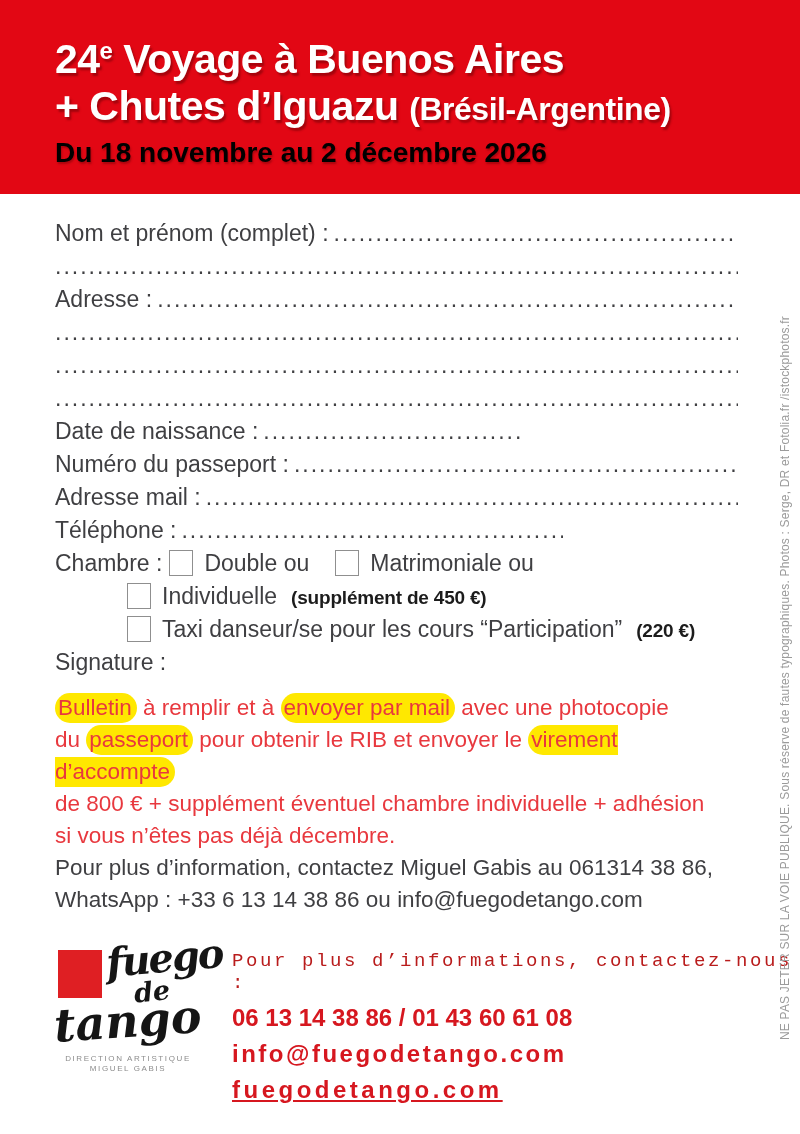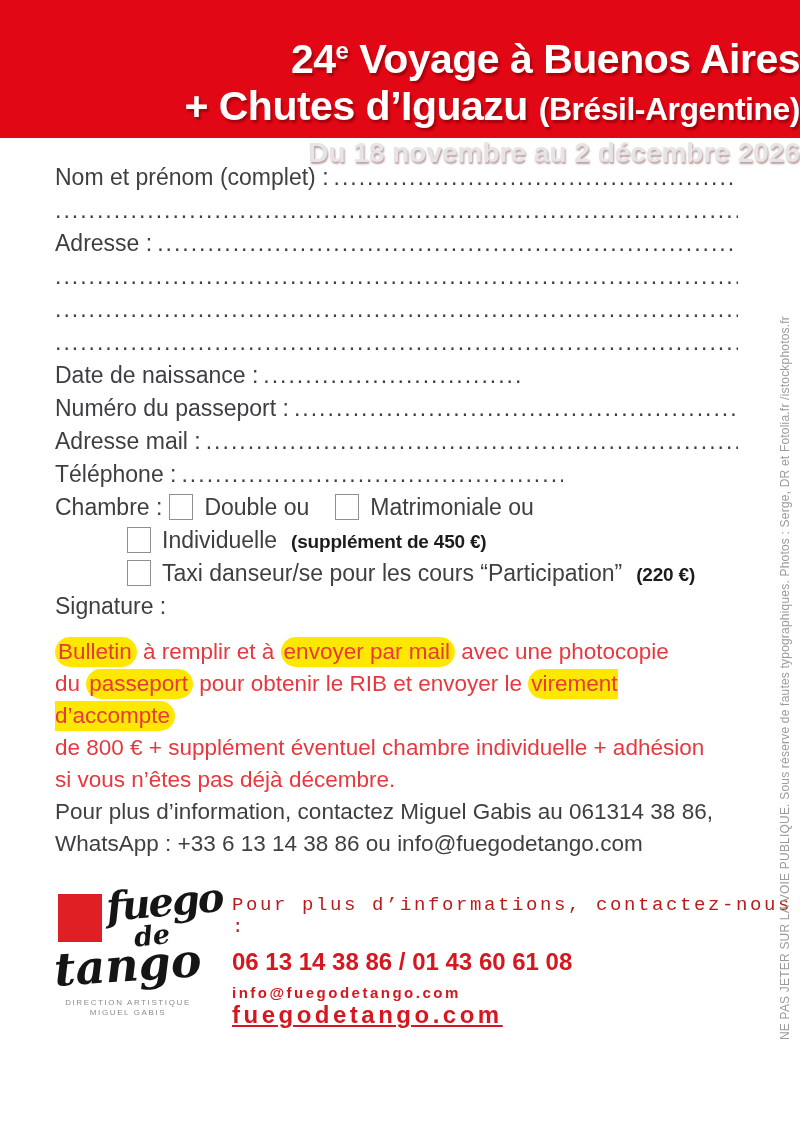--- a/index.html
+++ b/index.html
@@ -1,25 +1,25 @@
 <!DOCTYPE html>
 <html style="--header-bg: #e20714; --band-bg: #c3141f; --notice-red: #e8383e; --hl-yellow: #ffe800; --accent-red: #d6171f; --fb-blue: #4a7fc1; --logo-red: #df1f23;"><head>
 <meta charset="utf-8">
 <style>
   html,body{margin:0;padding:0;background:#fff;}
   .page{position:relative;width:800px;height:1134px;overflow:hidden;background:#fff;
         font-family:"Liberation Sans",sans-serif;color:#3f3f42;}
 
   
-  .hdr{height:138px;background:var(--header-bg,#e20714);padding:36px 0 12px 55px;box-sizing:border-box;text-align:right;}
+  .hdr{height:194px;background:var(--header-bg,#e20714);padding:36px 0 12px 55px;box-sizing:border-box;}
   .title{margin:0;color:#fff;font-weight:bold;font-size:41px;line-height:47px;letter-spacing:-0.5px;
          text-shadow:2px 3px 2px rgba(90,0,5,0.45);}
   .title sup{font-size:24px;line-height:0;vertical-align:14px;}
   .title .paren{font-size:32px;}
-  .dates{color:#e5e5e5;font-weight:bold;font-size:28px;margin-top:4px;text-shadow:1px 2px 2px rgba(90,0,5,0.4);}
+  .dates{color:#000000;font-weight:bold;font-size:28px;margin-top:4px;text-shadow:1px 2px 2px rgba(90,0,5,0.4);}
   .band{height:62px;background:var(--band-bg,#c3141f);display:flex;align-items:center;padding-left:55px;
         color:#fff;font-weight:bold;font-size:28px;text-shadow:1px 2px 2px rgba(90,0,5,0.35);}
 
   
   .main{padding:23px 62px 0 55px;}
   .frow{height:33px;line-height:33px;font-size:23px;color:#3f3f42;white-space:nowrap;overflow:hidden;}
   .frow .lbl{margin-right:5px;}
   .frow .dots{letter-spacing:2px;color:#3f3f42;}
   .cb{display:inline-block;width:24px;height:26px;border:1.5px solid #8f8f8f;background:#fff;
       vertical-align:-5px;margin:0 11px 0 2px;box-sizing:border-box;}
@@ -39,21 +39,21 @@
   .logo-word{position:absolute;color:#151515;font-family:"DejaVu Serif",serif;font-style:italic;font-weight:bold;}
   .logo-w1{left:58px;top:-8px;font-size:40px;transform:rotate(-5deg);letter-spacing:-2px;}
   .logo-w2{left:86px;top:34px;font-size:27px;transform:rotate(-6deg);}
   .logo-w3{left:6px;top:52px;font-size:46px;transform:rotate(-4deg);letter-spacing:0px;}
   .logo-cap{position:absolute;left:0;top:112px;width:160px;text-align:center;font-size:8px;
             letter-spacing:1.6px;color:#8c8c8c;line-height:10px;}
   .contact{margin-left:16px;padding-top:8px;}
   .c-head{font-size:19px;letter-spacing:2.6px;color:#b91c1c;margin-bottom:10px;font-family:Liberation Mono, monospace;}
   .c-red{color:var(--accent-red,#d6171f);font-weight:bold;}
   .c-phones{font-size:24px;letter-spacing:0;margin-bottom:8px;}
-  .c-email{font-size:15px;letter-spacing:2.5px;}
+  .c-email{font-size:24px;letter-spacing:2.5px;margin-bottom:8px;}
   .c-site{font-size:24px;letter-spacing:3.5px;margin-bottom:10px;text-decoration:underline;}
 
   
   .side-note{position:absolute;right:8px;top:278px;height:762px;writing-mode:vertical-rl;
              transform:rotate(180deg);font-size:12px;color:#9b9b9b;letter-spacing:0.2px;white-space:nowrap;}
 </style>
 </head>
 <body>
 
 <div class="page">

